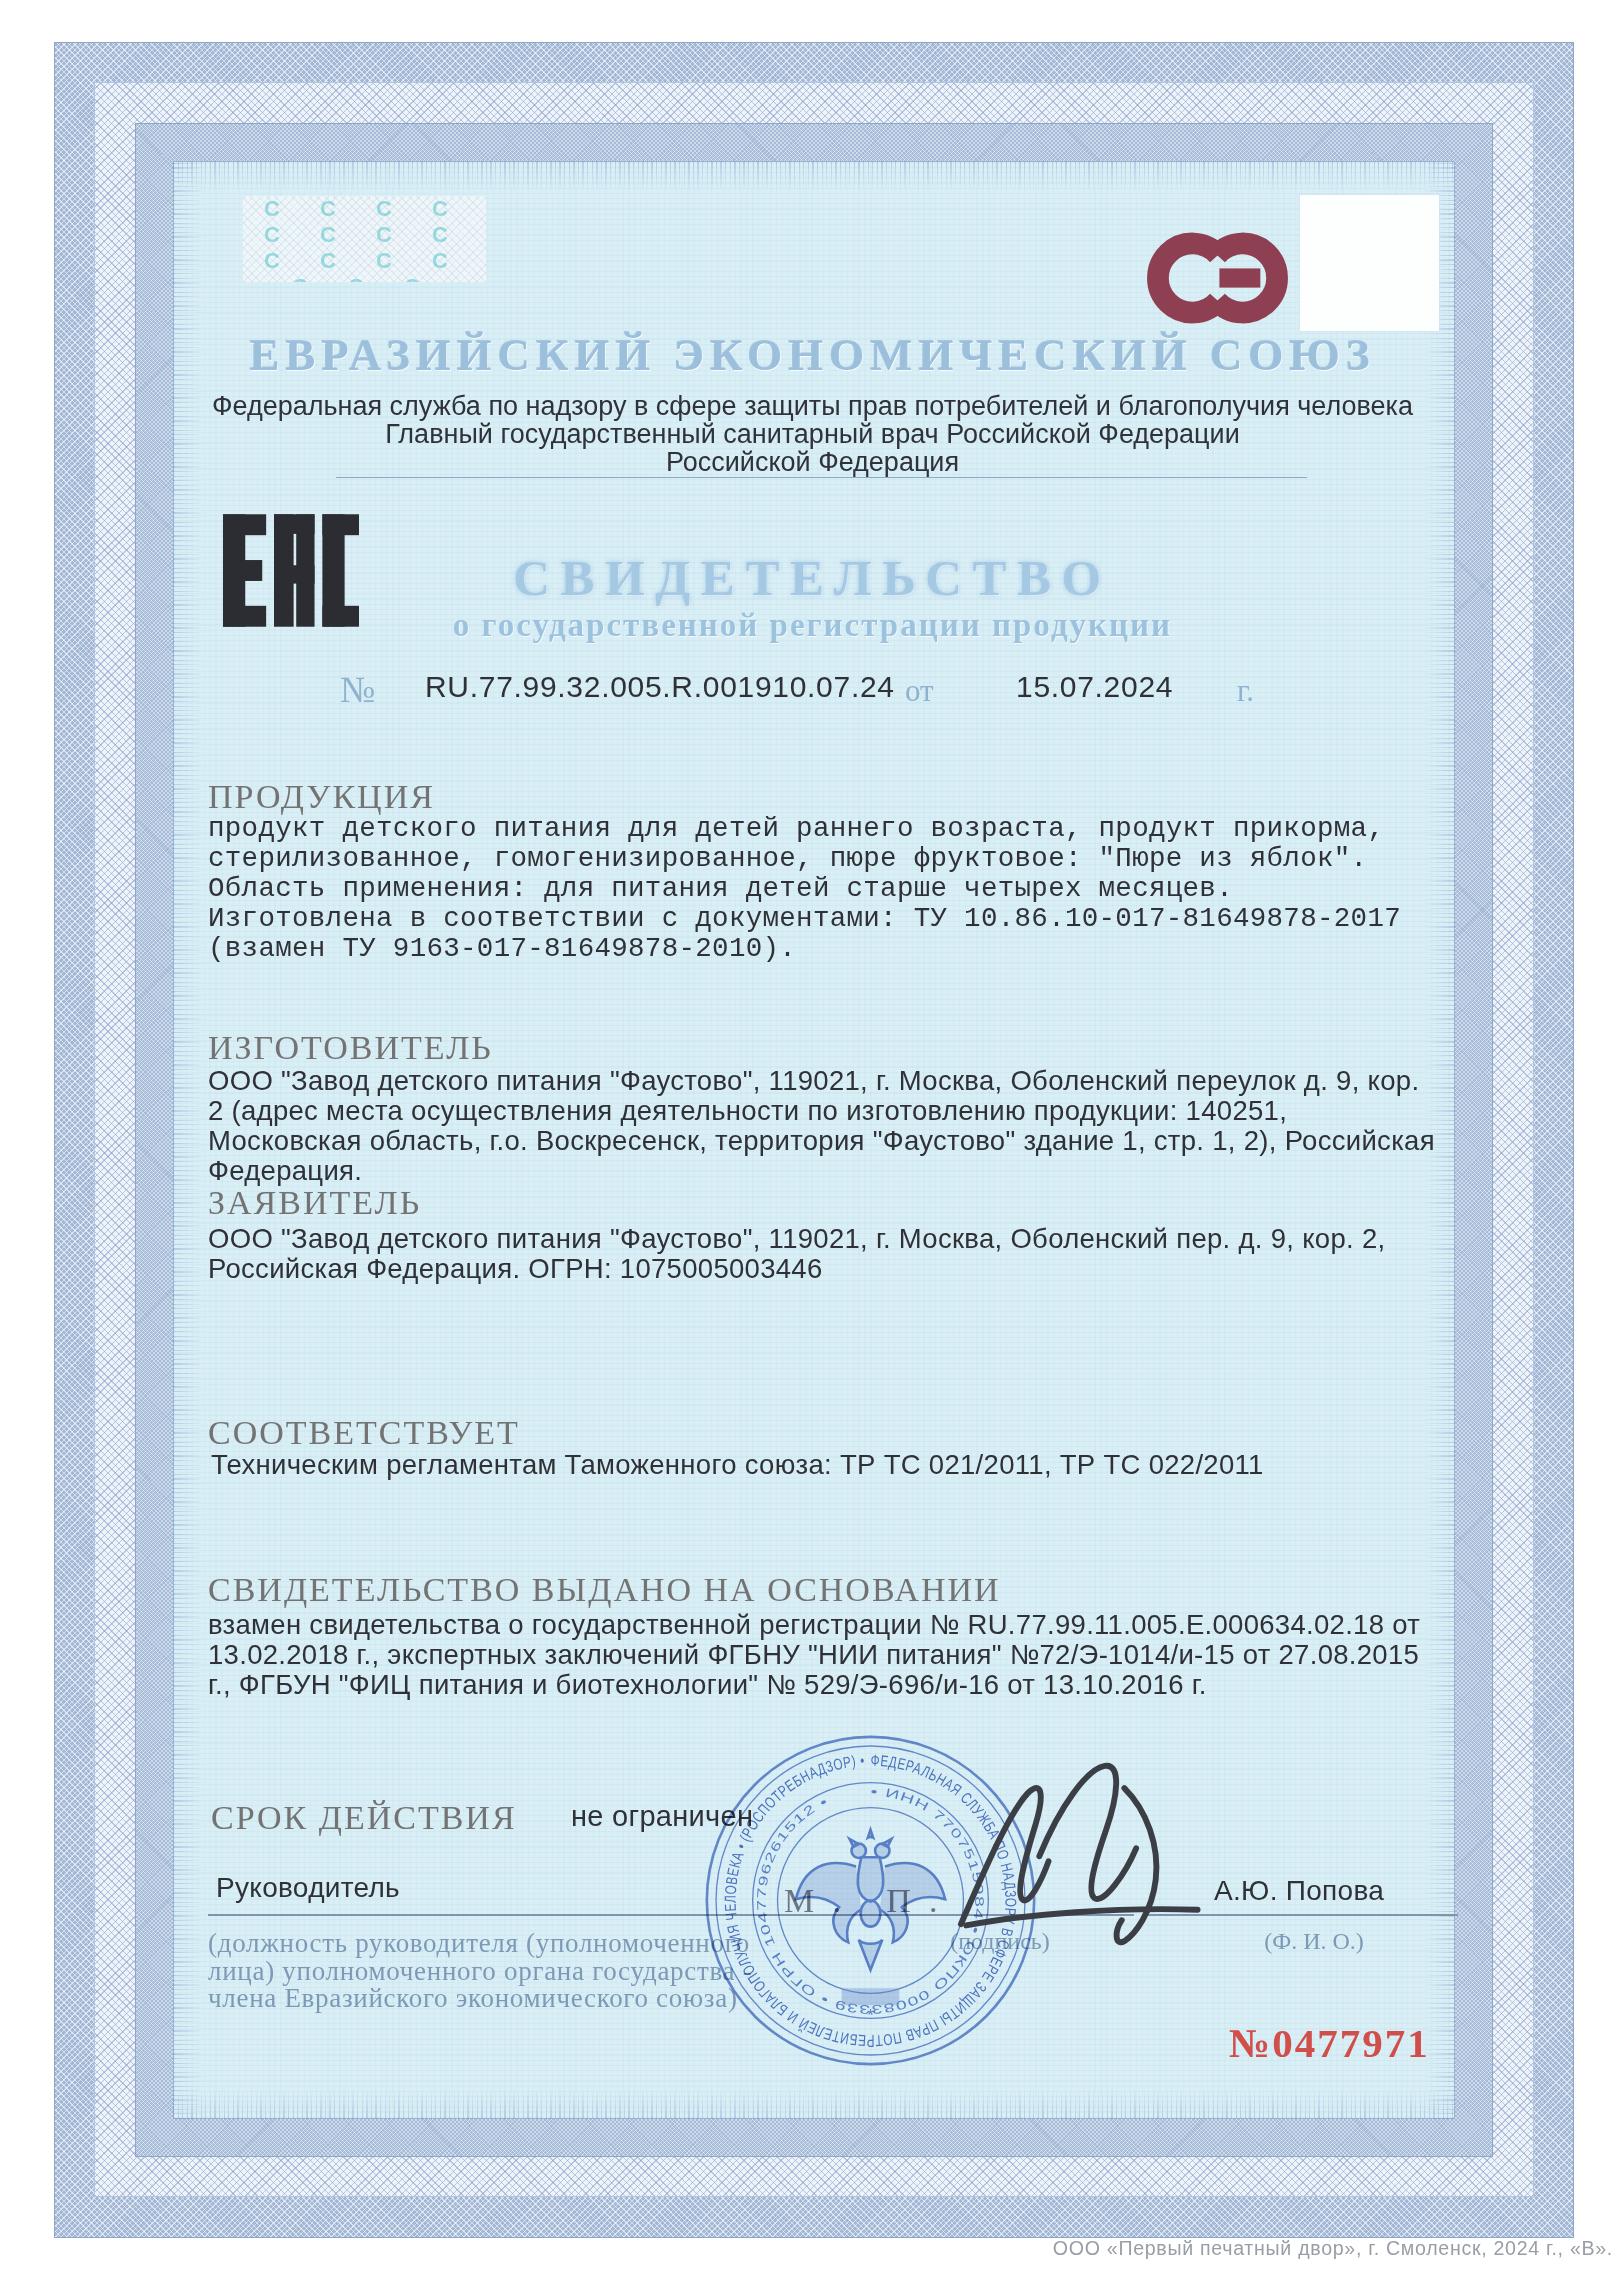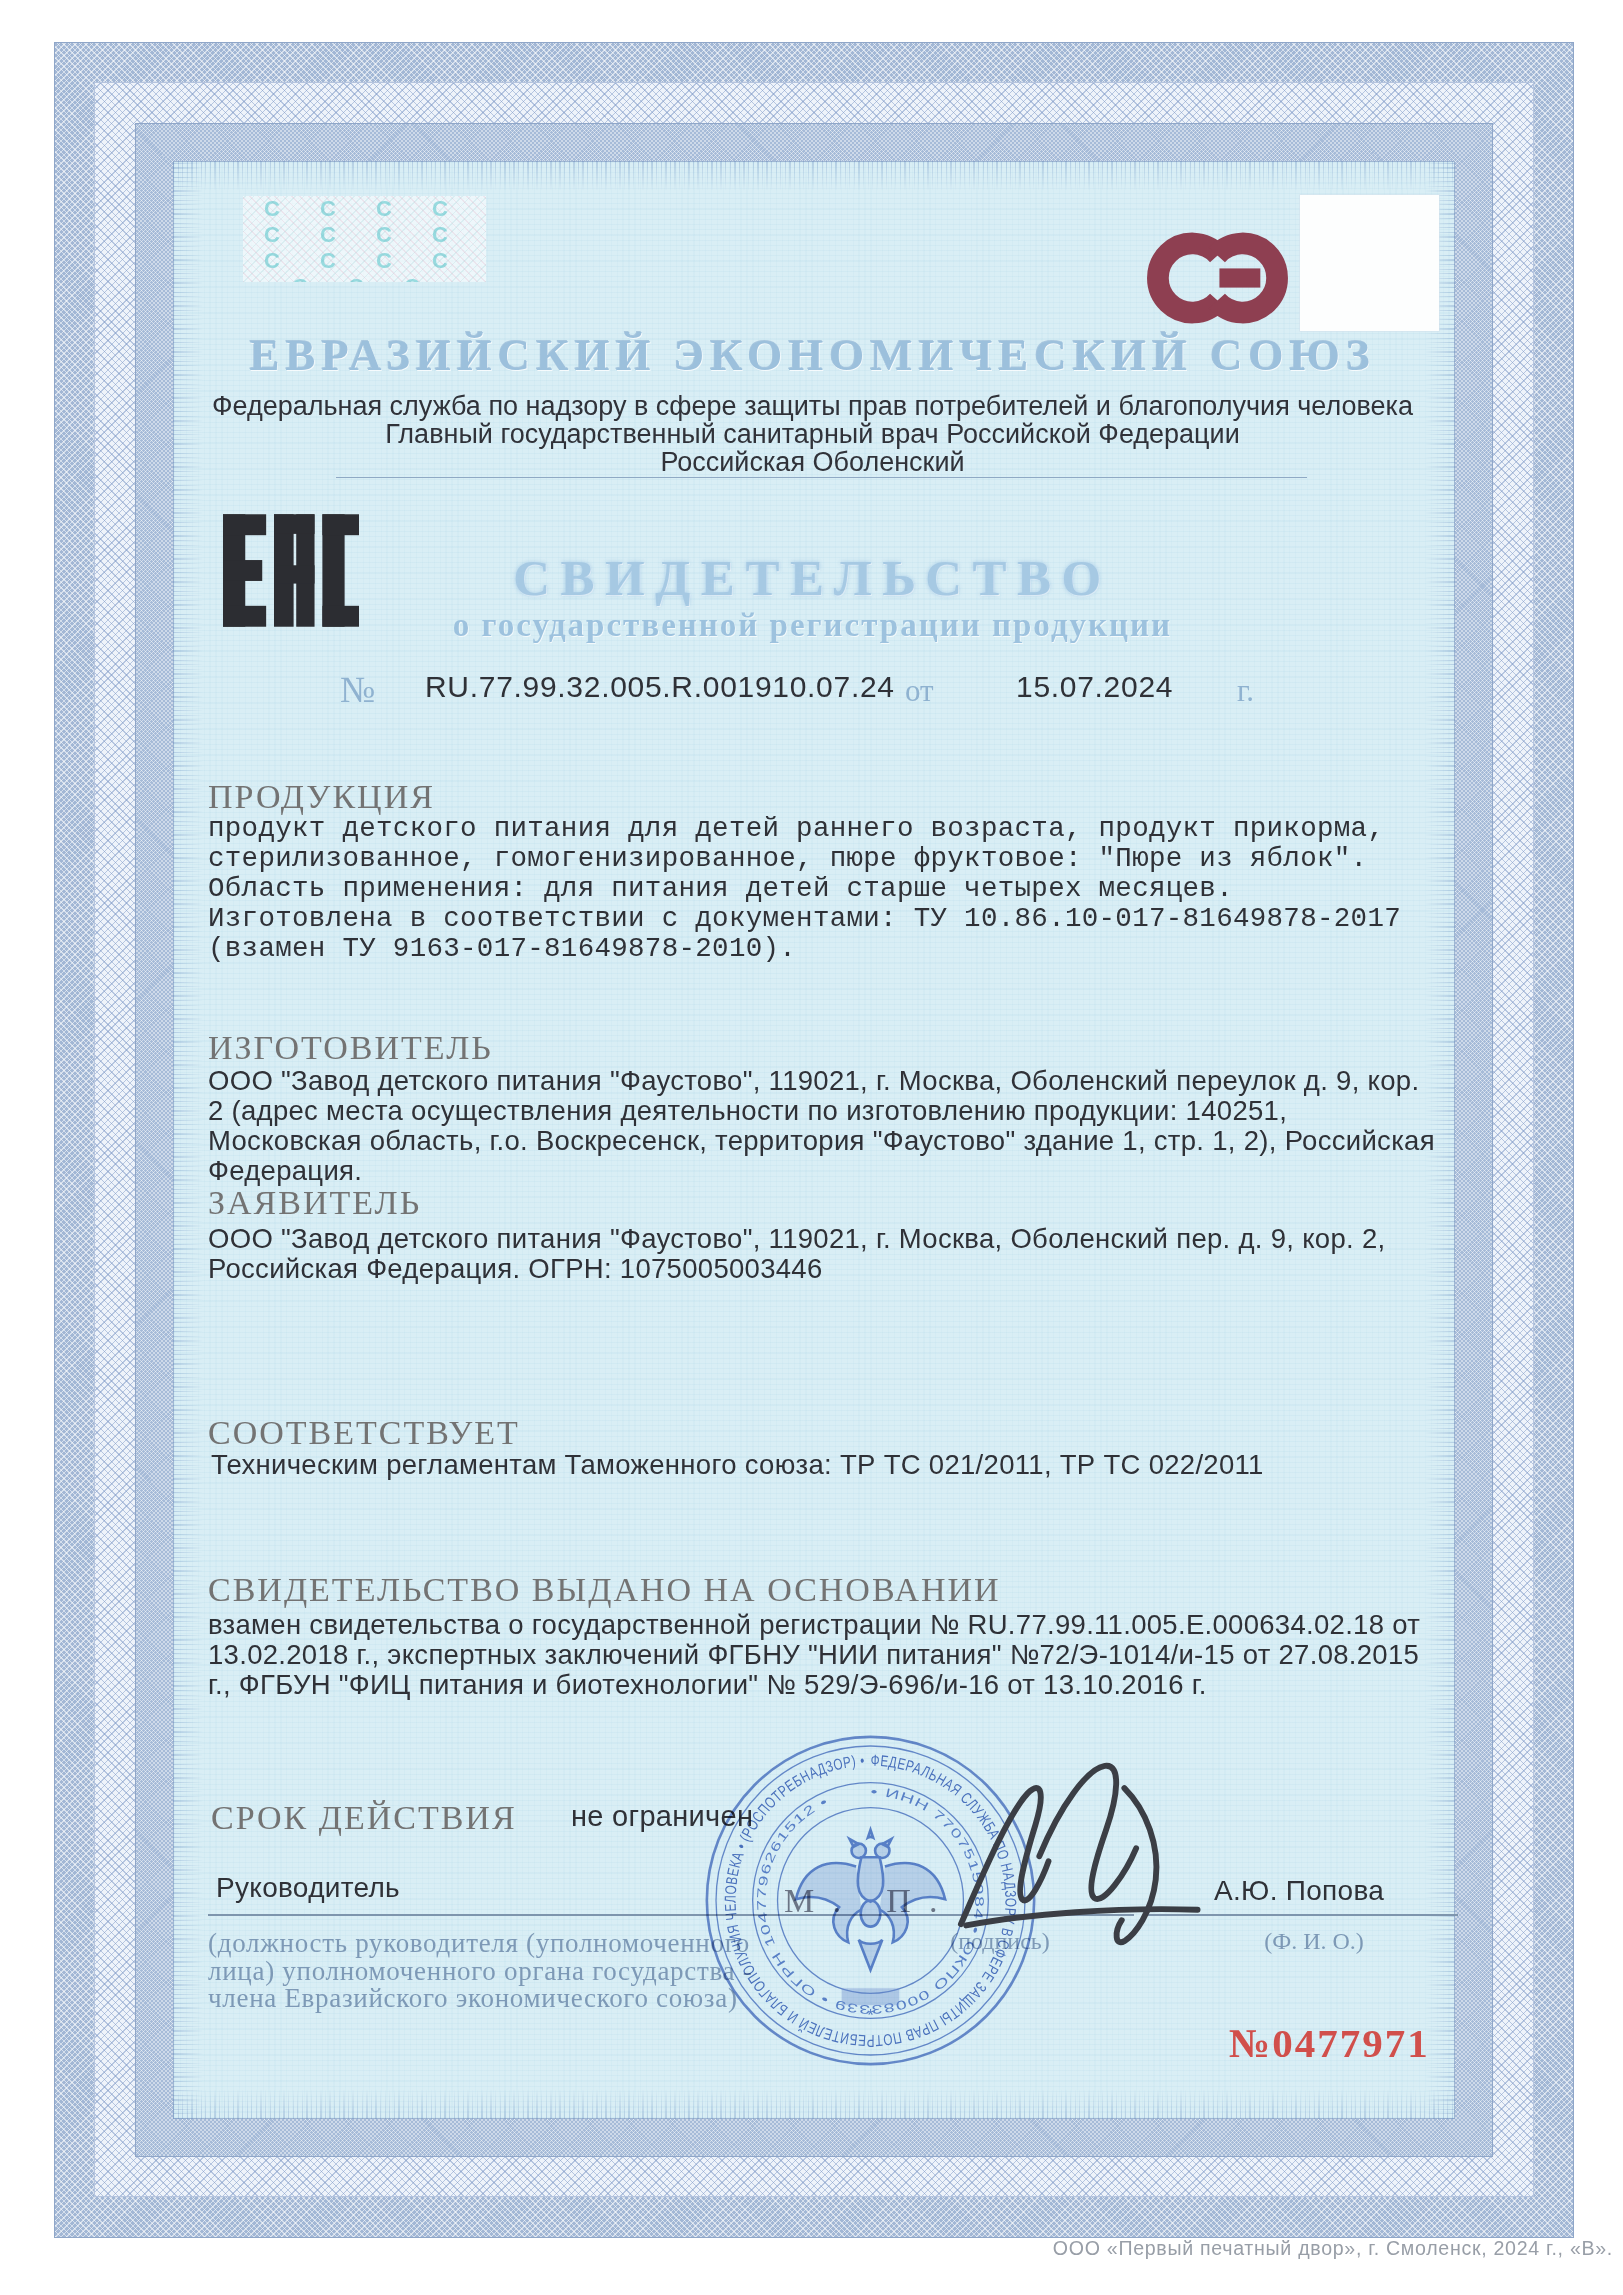--- a/index.html
+++ b/index.html
@@ -139,21 +139,21 @@
       </g>
       <rect x="118" y="71" width="64" height="30" fill="#8e3f51"></rect>
     </svg>
   </div>
 
   <div class="white-box" style="left:1300px;top:195px;width:139px;height:136px;"></div>
 
   <div class="abs union-title">ЕВРАЗИЙСКИЙ ЭКОНОМИЧЕСКИЙ СОЮЗ</div>
   <div class="abs hdr-line" style="top:391px;">Федеральная служба по надзору в сфере защиты прав потребителей и благополучия человека</div>
   <div class="abs hdr-line" style="top:419px;">Главный государственный санитарный врач Российской Федерации</div>
-  <div class="abs hdr-line" style="top:447px;">Российская Оболенский</div>
+  <div class="abs hdr-line" style="top:447px;">Российской Федерация</div>
   <div class="abs" style="left:336px;top:477px;width:971px;height:1.3px;background:#8fa9c4;"></div>
 
   <div class="abs" style="left:223px;top:514px;">
     <svg width="136" height="113" viewBox="0 0 208 172" fill="#2c2d32">
       <rect x="0" y="0" width="34" height="172"></rect>
         <rect x="0" y="0" width="66" height="32"></rect>
       <rect x="0" y="70" width="60" height="32"></rect>
         <rect x="0" y="140" width="66" height="32"></rect>
       <rect x="78" y="0" width="30" height="172"></rect>
         <rect x="112" y="0" width="28" height="172"></rect>

